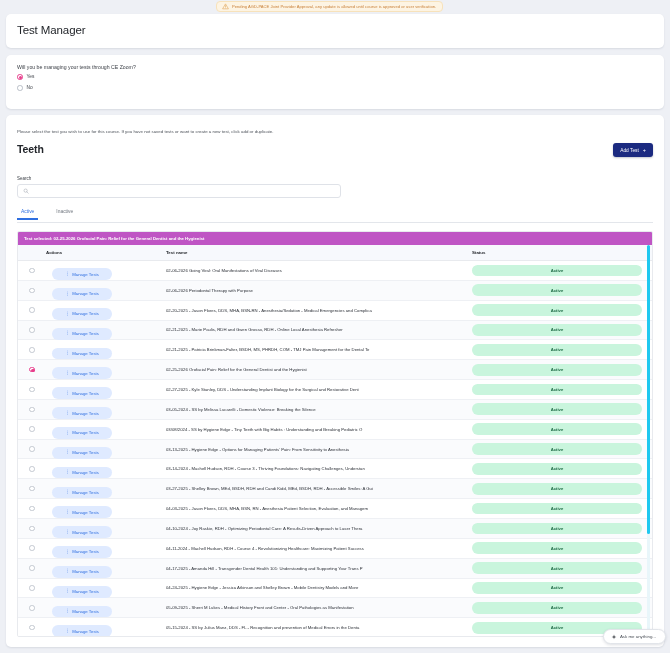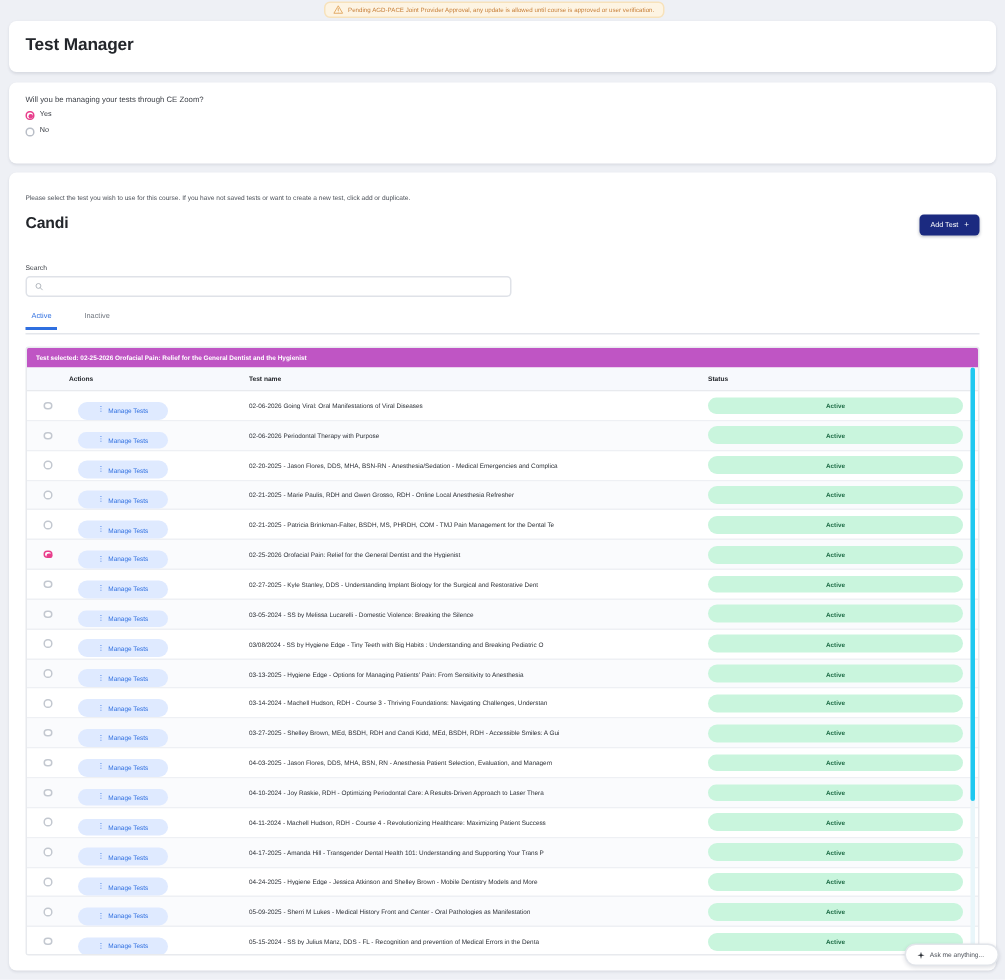--- a/index.html
+++ b/index.html
@@ -29,21 +29,21 @@
 
   
   .card {
     position: absolute; left: 6px; width: 658px;
     background: #fff; border-radius: 5px;
     box-shadow: 0 1px 2px rgba(20,30,60,.10);
   }
   #card-title { top: 14px; height: 34px; }
   .page-title {
     position: absolute; left: 11px; top: 10px;
-    font-size: 11.5px; font-weight: 700; color: #23262b; letter-spacing: -.1px;
+    font-size: 11.5px; font-weight: 400; color: #23262b; letter-spacing: -.1px;
   }
 
   
   #card-radio { top: 55px; height: 54px; }
   .q-label {
     position: absolute; left: 11px; top: 9px;
     font-size: 5.2px; color: #3d4148;
   }
   .radio-row {
     position: absolute; left: 11px;
@@ -238,21 +238,21 @@
   </div>
   <div class="radio-row r2">
     <span class="radio"></span>
     <span class="radio-label">No</span>
   </div>
 </div>
 
 <div class="card" id="card-main">
 
   <div class="helper">Please select the test you wish to use for this course. If you have not saved tests or want to create a new test, click add or duplicate.</div>
-  <div class="test-h2">Candi</div>
+  <div class="test-h2">Teeth</div>
 
   <button class="add-btn">
     <span>Add Test</span>
     <span class="plus">+</span>
   </button>
 
   <div class="search-label">Search</div>
   <div class="search-wrap">
     <svg class="mag" viewBox="0 0 24 24">
       <circle cx="10.5" cy="10.5" r="6.5" fill="none" stroke="#9aa0aa" stroke-width="2"></circle>

